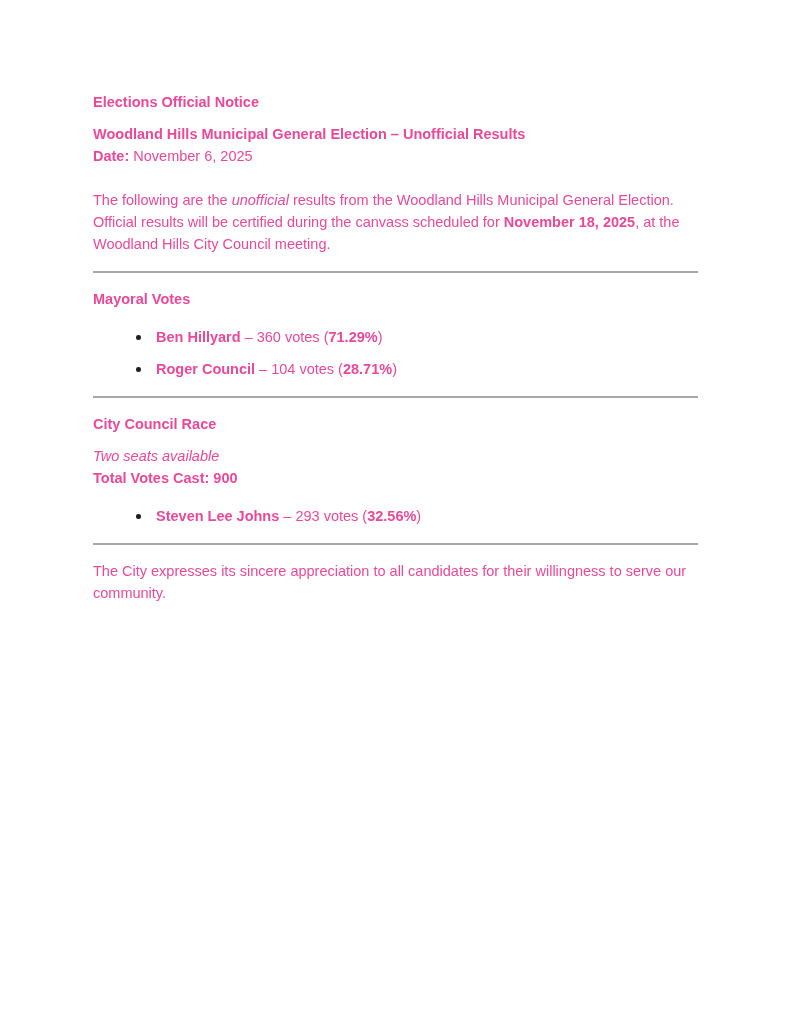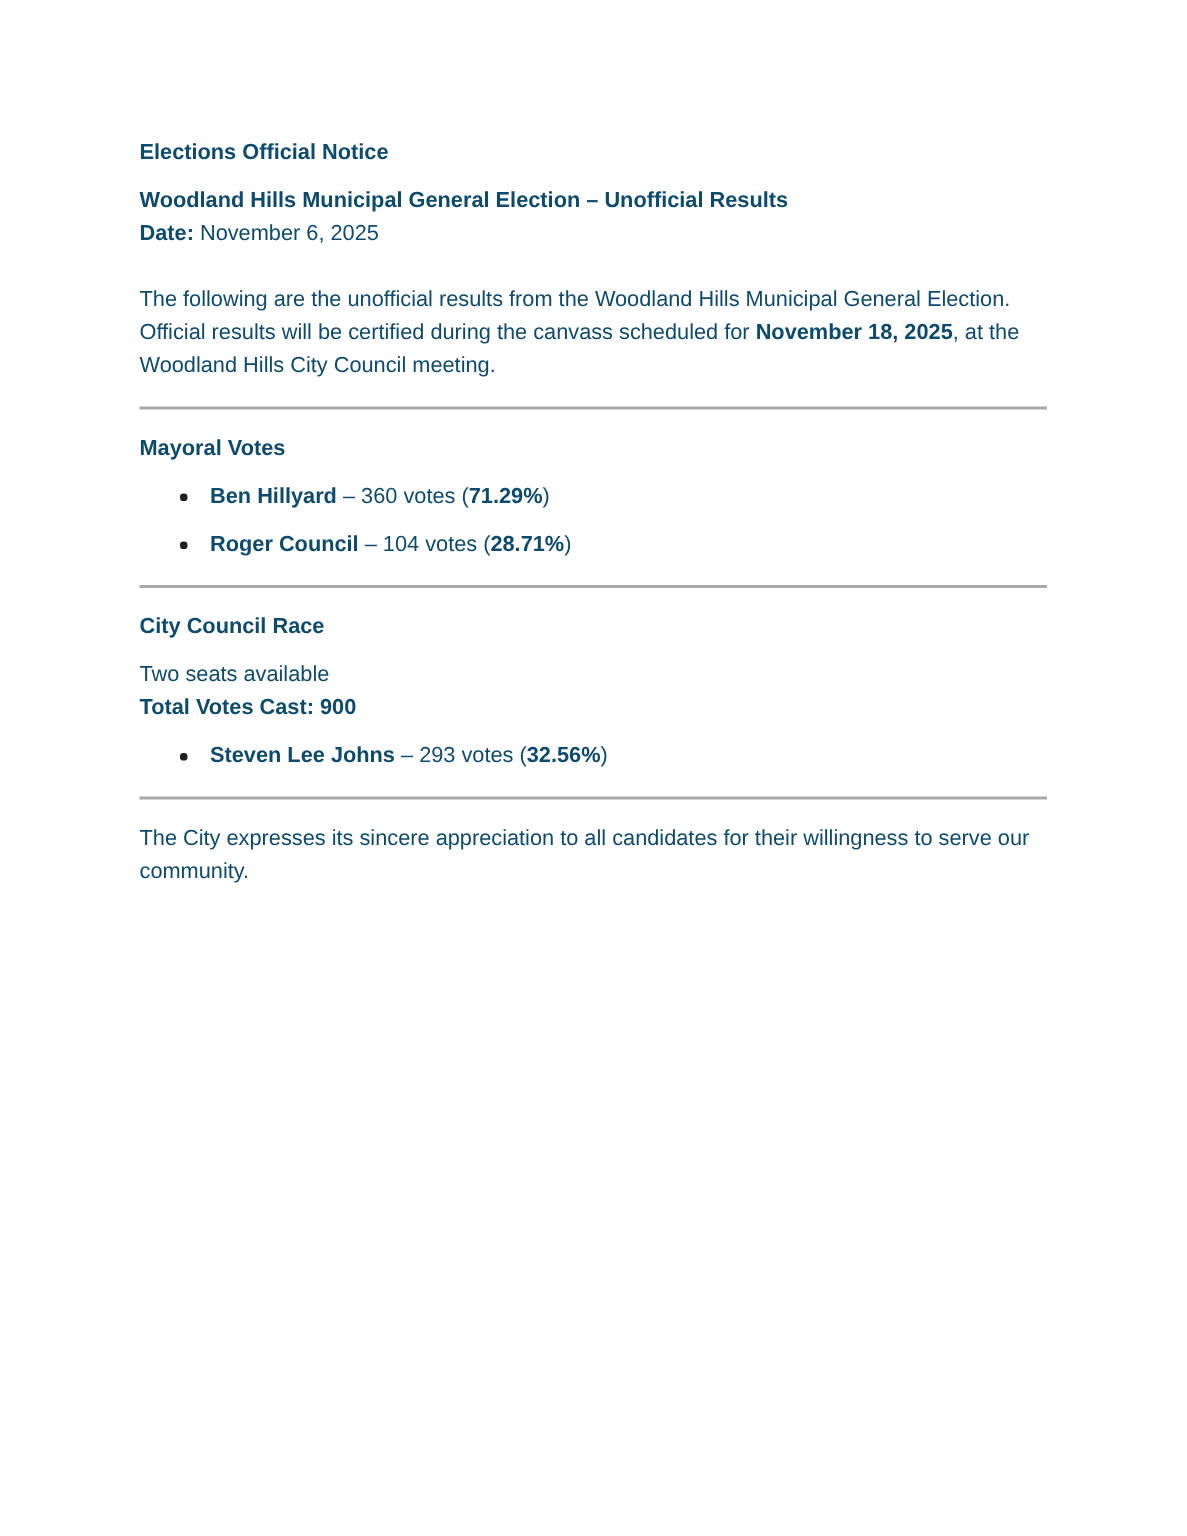--- a/index.html
+++ b/index.html
@@ -10,36 +10,36 @@
   .page {
     position: relative;
     width: 791px;
     height: 1024px;
     background: #ffffff;
     box-sizing: border-box;
     padding: 91px 93px 0 93px;
     font-family: "Liberation Sans", sans-serif;
     font-size: 14.5px;
     line-height: 22px;
-    color: #0c4a6e;
+    color: #ec4899;
     overflow: hidden;
   }
   .p { margin: 0 0 10px 0; }
   .b { font-weight: 700; }
-  .i { }
+  .i { font-style: italic; }
   .spacer { height: 12px; }
   .rule {
     border: none;
     border-top: 2px solid #a8a8a8;
     margin: 16px 0 15px 0;
     height: 0;
   }
   ul.candidates {
     list-style: none;
-    margin: 0;
+    margin: 16px;
     padding: 0;
   }
   ul.candidates li {
     position: relative;
     padding-left: 47px;
     margin-bottom: 10px;
   }
   .bullet {
     position: absolute;
     left: 27px;

